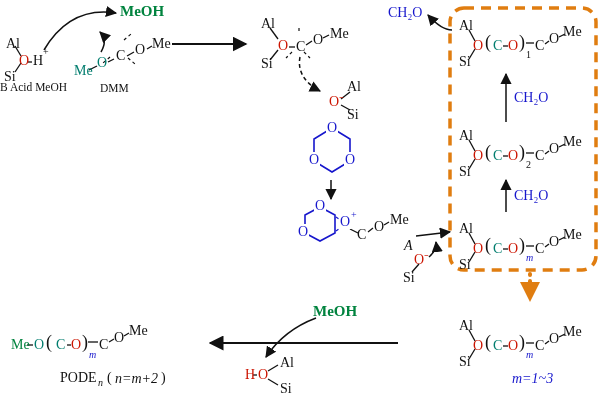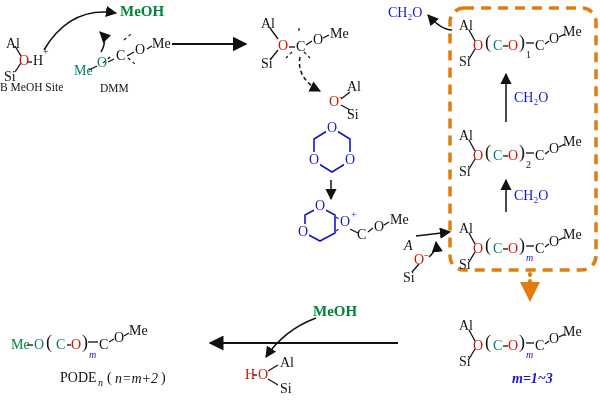--- a/index.html
+++ b/index.html
@@ -136,21 +136,21 @@
 
     <line x1="530" y1="274" x2="530" y2="298" stroke="#e07d10" stroke-width="4" stroke-dasharray="1 6" stroke-linecap="round" marker-end="url(#aho)"></line>
   </svg>
 
   <div>
       <span class="lbl " style="left: 6px; top: 36px;">Al</span>
       <span class="lbl red" style="left: 19px; top: 53px;">O</span>
       <span class="lbl " style="left: 33px; top: 53px;">H</span>
       <span class="lbl tiny" style="left: 43px; top: 46px;">+</span>
       <span class="lbl " style="left: 4px; top: 69px;">Si</span>
-      <span class="lbl small" style="left: 0px; top: 81px;">B MeOH Site</span>
+      <span class="lbl small" style="left: 0px; top: 81px;">B Acid MeOH</span>
       <span class="lbl green bold big" style="left: 120px; top: 3px;">MeOH</span>
       <span class="lbl teal" style="left: 74px; top: 63px;">Me</span>
       <span class="lbl teal" style="left: 97px; top: 55px;">O</span>
       <span class="lbl " style="left: 116px; top: 48px;">C</span>
       <span class="lbl " style="left: 135px; top: 42px;">O</span>
       <span class="lbl " style="left: 152px; top: 36px;">Me</span>
       <span class="lbl small" style="left: 100px; top: 82px;">DMM</span>
       <span class="lbl " style="left: 261px; top: 16px;">Al</span>
       <span class="lbl " style="left: 261px; top: 56px;">Si</span>
       <span class="lbl red" style="left: 278px; top: 38px;">O</span>
@@ -213,21 +213,21 @@
       <span class="lbl " style="left: 459px; top: 354px;">Si</span>
       <span class="lbl red" style="left: 473px; top: 338px;">O</span>
       <span class="lbl paren" style="left: 485px; top: 333px;">(</span>
       <span class="lbl teal" style="left: 493px; top: 338px;">C</span>
       <span class="lbl red" style="left: 508px; top: 338px;">O</span>
       <span class="lbl paren" style="left: 519px; top: 333px;">)</span>
       <span class="lbl sub it blue" style="left: 526px; top: 349px;">m</span>
       <span class="lbl " style="left: 535px; top: 338px;">C</span>
       <span class="lbl " style="left: 549px; top: 331px;">O</span>
       <span class="lbl " style="left: 563px; top: 324px;">Me</span>
-      <span class="lbl blue it" style="left: 512px; top: 371px; font-weight: bold;">m=1~3</span>
+      <span class="lbl blue it" style="left: 512px; top: 371px;">m=1~3</span>
       <span class="lbl green bold big" style="left: 313px; top: 303px;">MeOH</span>
       <span class="lbl red" style="left: 245px; top: 367px;">H</span>
       <span class="lbl red" style="left: 258px; top: 367px;">O</span>
       <span class="lbl " style="left: 280px; top: 355px;">Al</span>
       <span class="lbl " style="left: 280px; top: 381px;">Si</span>
       <span class="lbl green" style="left: 11px; top: 337px;">Me</span>
       <span class="lbl teal" style="left: 34px; top: 337px;">O</span>
       <span class="lbl paren" style="left: 46px; top: 333px;">(</span>
       <span class="lbl teal" style="left: 56px; top: 337px;">C</span>
       <span class="lbl red" style="left: 71px; top: 337px;">O</span>

